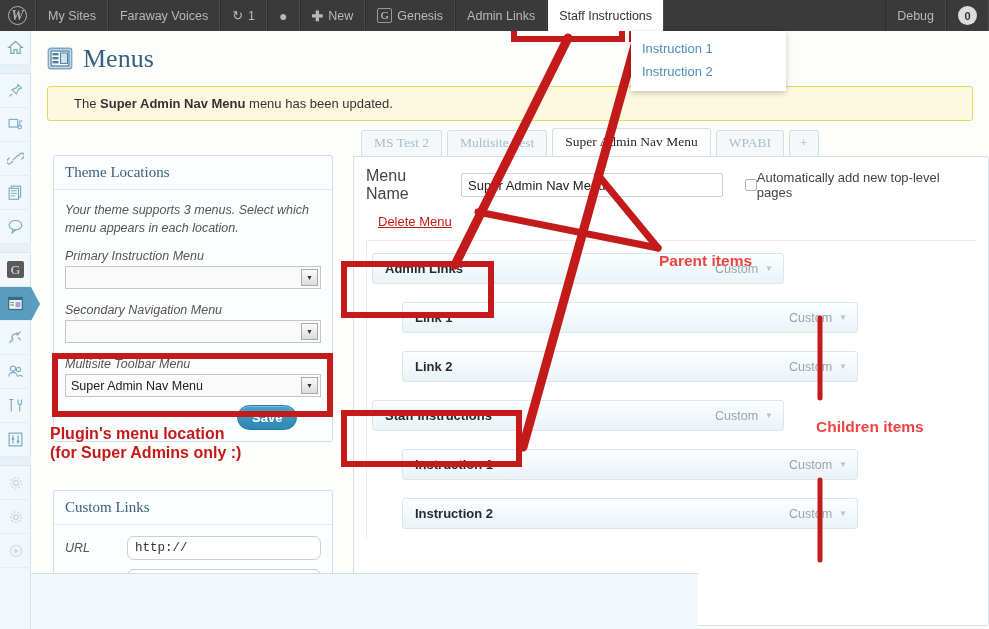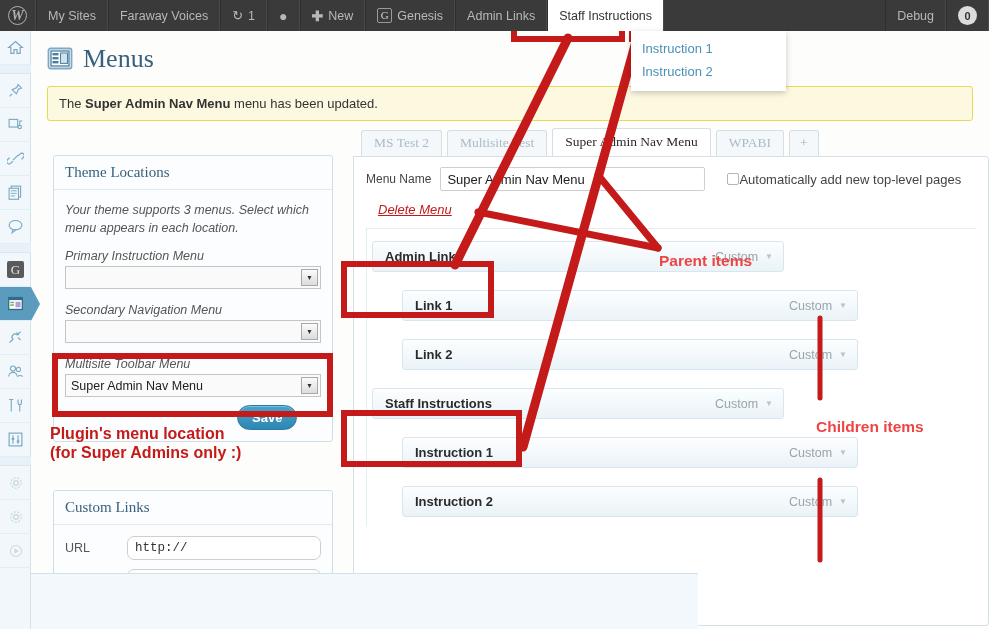--- a/index.html
+++ b/index.html
@@ -108,21 +108,21 @@
   .page-title {
     font-family: "Liberation Serif", serif;
     font-size: 26px; color: #37607d; font-weight: normal;
   }
 
   .notice {
     margin: 12px 16px 0 16px;
     background: #fdf9e1;
     border: 1px solid #e6db55;
     border-radius: 3px;
-    padding: 9px 11px;
+    padding: 9px 26px;
     font-size: 13px; color: #333;
   }
   .notice b { font-weight: bold; }
 
   
   .leftcol { position: absolute; left: 22px; top: 124px; width: 280px; }
   .panel {
     background: #fbfdfe;
     border: 1px solid #cfdfe8;
     border-radius: 3px;
@@ -167,21 +167,21 @@
   .annot-left {
     position: absolute; left: 50px; top: 424px;
     color: #c41a1a; font-size: 16px; font-weight: bold;
     line-height: 1.2; width: 270px; z-index: 30;
     pointer-events: none;
   }
   .annot-left .l2 { display:block; }
 
   
   .cl-row { display: flex; align-items: center; margin-bottom: 9px; }
-  .cl-label { width: 62px; font-size: 12.5px; color: #555; }
+  .cl-label { width: 62px; font-style: italic; font-size: 12.5px; color: #555; }
   .cl-input {
     flex: 1; height: 24px;
     border: 1px solid #cfcfcf; border-radius: 7px;
     background: #fff;
     font-family: "Liberation Mono", monospace;
     font-size: 12.5px; color: #333;
     display: flex; align-items: center; padding-left: 7px;
   }
   .cl-input.ph { font-family: "Liberation Sans", sans-serif; font-style: italic; color: #b3b3b3; }
   .cl-foot { display: flex; justify-content: flex-end; }
@@ -213,36 +213,36 @@
   }
   .tab.plus { padding: 4px 10px 5px 10px; color: #9ab0bd; }
   .editor {
     border: 1px solid #d4e0e8;
     background: #fff;
     border-radius: 0 3px 3px 3px;
     min-height: 470px;
   }
   .editor-head { padding: 10px 12px 0 12px; }
   .mn-row { display: flex; align-items: center; }
-  .mn-label { font-size: 12px; color: #444; margin-right: 9px; }
+  .mn-label { font-size: 16px; color: #444; margin-right: 9px; }
   .mn-input {
     width: 265px; height: 24px;
     border: 1px solid #cfcfcf; border-radius: 2px; background: #fff;
     display: flex; align-items: center; padding-left: 6px;
     font-size: 13px; color: #222;
   }
   .chk-wrap { margin-left: 22px; display: flex; align-items: center; gap: 0; }
   .chk {
     width: 12px; height: 12px; border: 1px solid #b5b5b5;
     background: #fff; border-radius: 2px;
   }
   .chk-label { font-size: 13px; color: #444; }
   .delete-menu {
     color: #c41a1a; font-size: 13px; text-decoration: underline;
-    margin: 11px 0 0 12px; display: inline-block; font-style: italic;
+    margin: 11px 0 0 12px; display: inline-block;
   }
   .editor-sep { border-top: 1px solid #e3edf2; margin-top: 10px; }
 
   .menu-list { padding: 12px 12px 0 18px; position: relative; }
   .menu-list:before {
     content:""; position: absolute; left: 12px; top: 0; bottom: -10px;
     border-left: 1px solid #e3edf2;
   }
   .mi {
     border: 1px solid #d9e6ee;

